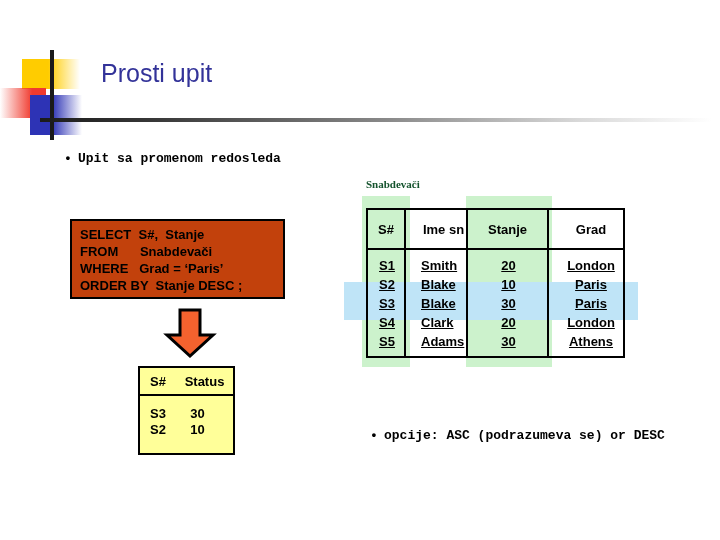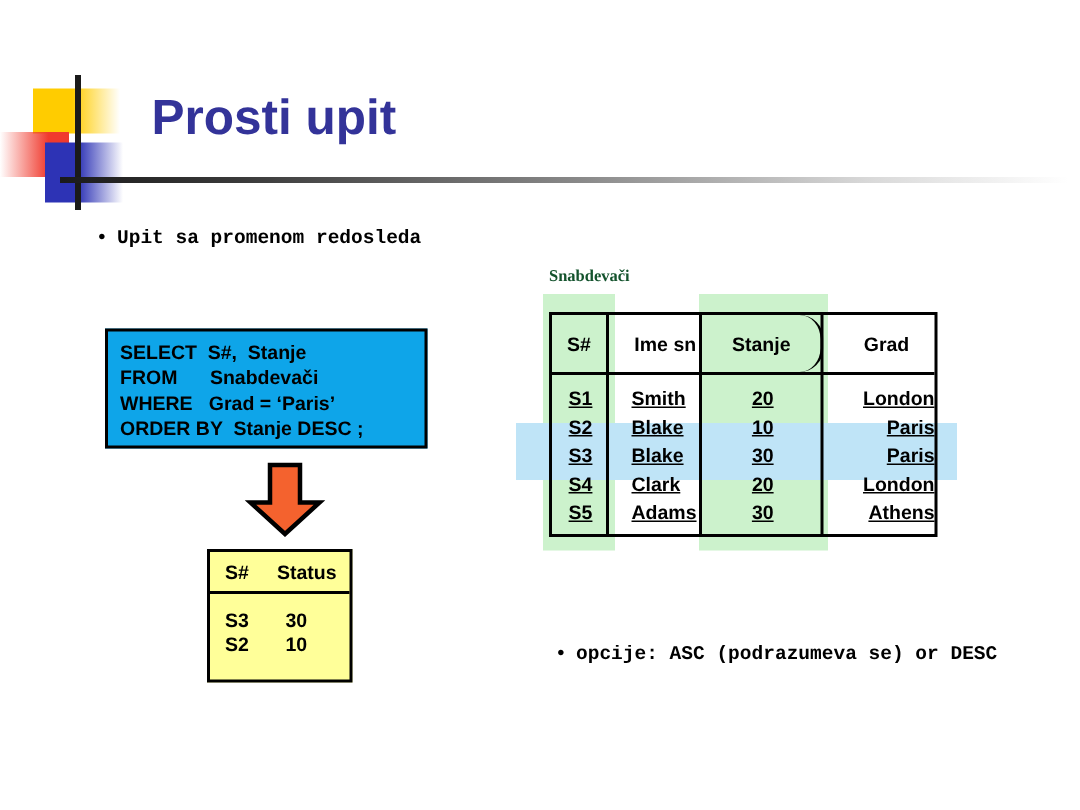--- a/index.html
+++ b/index.html
@@ -31,21 +31,21 @@
     background: linear-gradient(to right, #2D33B5 0%, #2D33B5 42%, rgba(45,51,181,0) 100%);
   }
   .logo-vline {
     position: absolute; left: 50px; top: 0px; width: 4px; height: 90px;
     background: #1a1a1a;
   }
 
   
   #title {
     position: absolute; left: 101px; top: 59px;
-    font-size: 33px; font-weight: 700; color: #333399;
+    font-size: 25px; font-weight: 400; color: #333399;
     letter-spacing: 0px; white-space: nowrap;
   }
   #title-rule {
     position: absolute; left: 40px; top: 118px; width: 672px; height: 4px;
     background: linear-gradient(to right, #1a1a1a 0%, #3a3a3a 18%, #8a8a8a 52%, #d8d8d8 80%, #ffffff 100%);
   }
 
   
   .bullet-line {
     position: absolute; white-space: nowrap;
@@ -53,21 +53,21 @@
   }
   .bullet-dot {
     display: inline-block; width: 14px; color: #000; font-weight: bold;
   }
   #bullet-1 { left: 64px; top: 151px; }
   #bullet-2 { left: 370px; top: 428px; font-weight: bold; }
 
   
   #sql-box {
     position: absolute; left: 70px; top: 219px; width: 215px; height: 80px;
-    border: 2px solid #000000; background: #0ea5e9;
+    border: 2px solid #000000; background: #c2410c;
     box-sizing: border-box;
   }
   #sql-box .sql-inner {
     padding: 5px 0 0 8px;
     font-size: 13px; font-weight: bold; color: #000;
     line-height: 17px;
   }
   .sql-line { white-space: pre; }
 
   
@@ -118,22 +118,22 @@
   #sup-table .thead .th {
     display: flex; align-items: center; justify-content: center;
     border-right: 2px solid #000; box-sizing: border-box;
   }
   #sup-table .thead .th:last-child { border-right: none; }
   #sup-table .tbody { padding-top: 6px; }
   #sup-table .trow { display: flex; line-height: 19px; text-decoration: underline; }
   #sup-table .trow .td { box-sizing: border-box; }
   .col-0 { width: 38px; text-align: center; }
   .col-1 { width: 62px; padding-left: 15px; text-align: left; }
-  .col-2 { width: 81px; text-align: center; border-radius: 16px; }
-  .col-3 { width: 74px; padding-left: 10px; text-align: right; }
+  .col-2 { width: 81px; text-align: center; }
+  .col-3 { width: 74px; padding-left: 10px; text-align: center; }
   .vline {
     position: absolute; width: 2px; background: #000; top: 208px; height: 150px;
   }
   #vl-1 { left: 404px; }
   #vl-2 { left: 466px; }
   #vl-3 { left: 547px; }
 </style>
 </head>
 <body>
 

